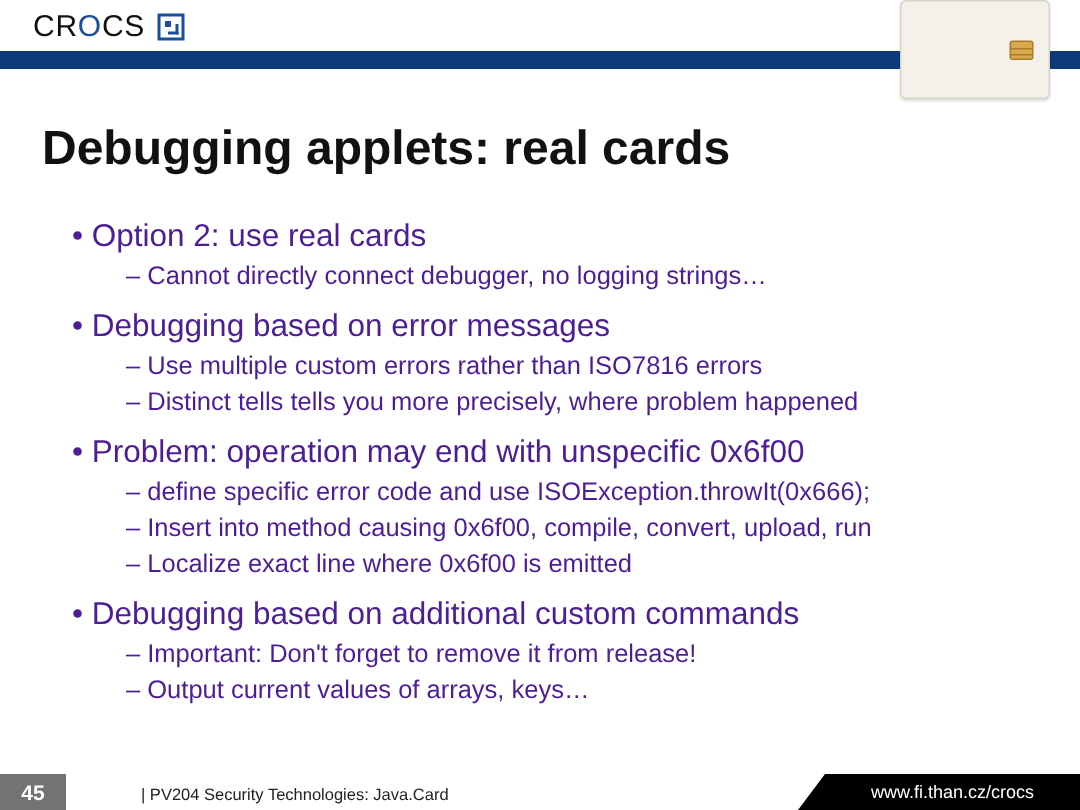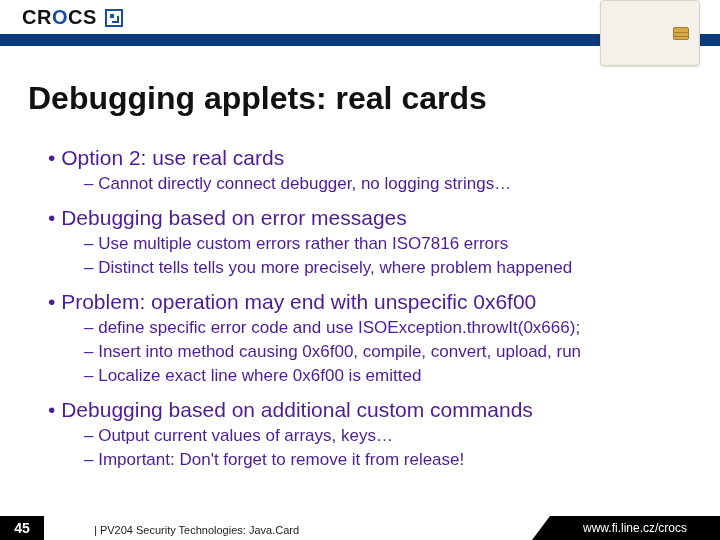--- a/index.html
+++ b/index.html
@@ -3,21 +3,21 @@
 <meta charset="utf-8">
 <style>
   * { margin: 0; padding: 0; box-sizing: border-box; }
   html, body { width: 720px; height: 540px; font-family: Arial, Helvetica, sans-serif; background: #fff; overflow: hidden; }
 
   .slide { position: relative; width: 720px; height: 540px; }
 
   
   .header { position: relative; height: 56px; }
   .logo-wrap { position: absolute; top: 6px; left: 22px; }
-  .logo-text { font-size: 20px; font-weight: 700; letter-spacing: 0.5px; color: #111; font-family: Arial, sans-serif; }
+  .logo-text { font-size: 20px; font-weight: 400; letter-spacing: 0.5px; color: #111; font-family: Arial, sans-serif; }
   .logo-text .logo-o { color: #1a4ea0; }
   .logo-box { display:inline-block; width:18px; height:18px; border:2px solid #1a4ea0; position:relative; top:3px; margin-left:2px; }
   .logo-box::before { content:""; position:absolute; left:3px; top:3px; width:4px; height:4px; background:#1a4ea0; }
   .logo-box::after { content:""; position:absolute; right:2px; bottom:2px; width:5px; height:5px; border-right:2px solid #1a4ea0; border-bottom:2px solid #1a4ea0; }
 
   .header-bar { position:absolute; top:34px; left:0; width:720px; height:12px; background:#0d3a7a; }
 
   .card-icon { position:absolute; top:0; right:20px; width:100px; height:66px; background:#f3f1e9; border:1px solid #d8d5c8; border-radius:4px; box-shadow:0 1px 2px rgba(0,0,0,0.15); }
   .card-chip { position:absolute; top:26px; right:10px; width:16px; height:13px; background:#d9a84a; border:1px solid #a87c2a; border-radius:2px; }
   .card-chip::before, .card-chip::after { content:""; position:absolute; left:0; width:100%; height:1px; background:#a87c2a; }
@@ -29,21 +29,21 @@
   
   .body { position:absolute; top:140px; left:28px; right:20px; color:#4c1d95; }
   .b1 { font-size:21px; margin-top:12px; margin-left:20px; text-indent:-14px; padding-left:14px; }
   .b1::before { content:"• "; }
   .b2 { font-size:17px; margin-top:4px; margin-left:56px; text-indent:-14px; padding-left:14px; }
   .b2::before { content:"– "; }
   .tight { margin-top:6px; }
 
   
   .footer { position:absolute; bottom:0; left:0; width:720px; height:24px; }
-  .pagebox { position:absolute; left:0; bottom:0; width:44px; height:24px; background:#000000; color:#fff; font-size:14px; font-weight:700; display:flex; align-items:center; justify-content:center; }
+  .pagebox { position:absolute; left:0; bottom:0; width:44px; height:24px; background:#737373; color:#fff; font-size:14px; font-weight:700; display:flex; align-items:center; justify-content:center; }
   .course { position:absolute; left:54px; bottom:4px; font-size:11px; color:#222;margin-left:40px; }
   .footer-right { position:absolute; right:0; bottom:0; height:24px; width:170px; background:#000; color:#fff; font-size:12px; display:flex; align-items:center; justify-content:center; }
   .footer-right::before { content:""; position:absolute; left:-18px; bottom:0; width:0; height:0; border-bottom:24px solid #000; border-left:18px solid transparent; }
 </style>
 </head>
 <body>
 
 <div class="slide">
 
   <div class="header">
@@ -65,23 +65,23 @@
     <div class="b1 tight">Option 2: use real cards</div>
     <div class="b2">Cannot directly connect debugger, no logging strings…</div>
     <div class="b1">Debugging based on error messages</div>
     <div class="b2">Use multiple custom errors rather than ISO7816 errors</div>
     <div class="b2">Distinct tells tells you more precisely, where problem happened</div>
     <div class="b1">Problem: operation may end with unspecific 0x6f00</div>
     <div class="b2">define specific error code and use ISOException.throwIt(0x666);</div>
     <div class="b2">Insert into method causing 0x6f00, compile, convert, upload, run</div>
     <div class="b2">Localize exact line where 0x6f00 is emitted</div>
     <div class="b1">Debugging based on additional custom commands</div>
+    <div class="b2">Important: Don't forget to remove it from release!</div>
     <div class="b2">Output current values of arrays, keys…</div>
-    <div class="b2">Important: Don't forget to remove it from release!</div>
   </div>
 
   <div class="footer">
     <div class="pagebox">45</div>
     <div class="course">| PV204 Security Technologies: Java.Card</div>
-    <div class="footer-right">www.fi.line.cz/crocs</div>
+    <div class="footer-right">www.fi.than.cz/crocs</div>
   </div>
 
 </div>
 
 </body></html>

